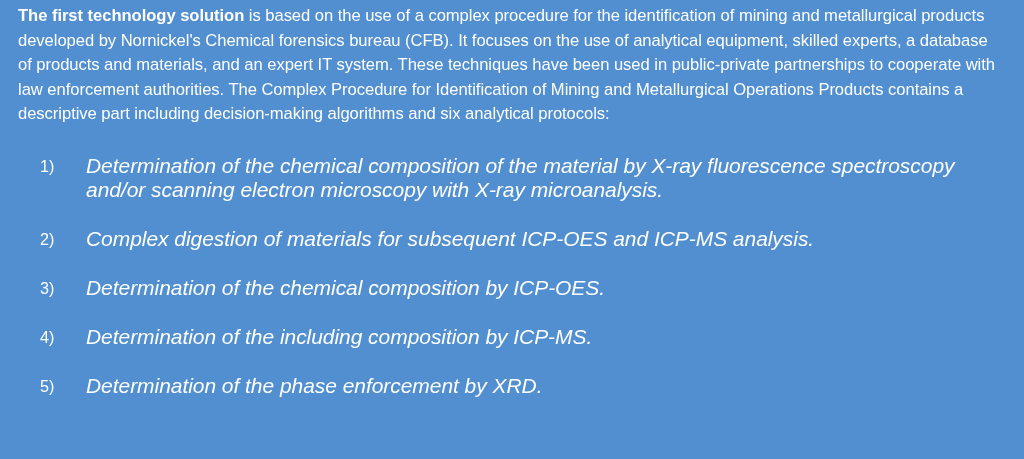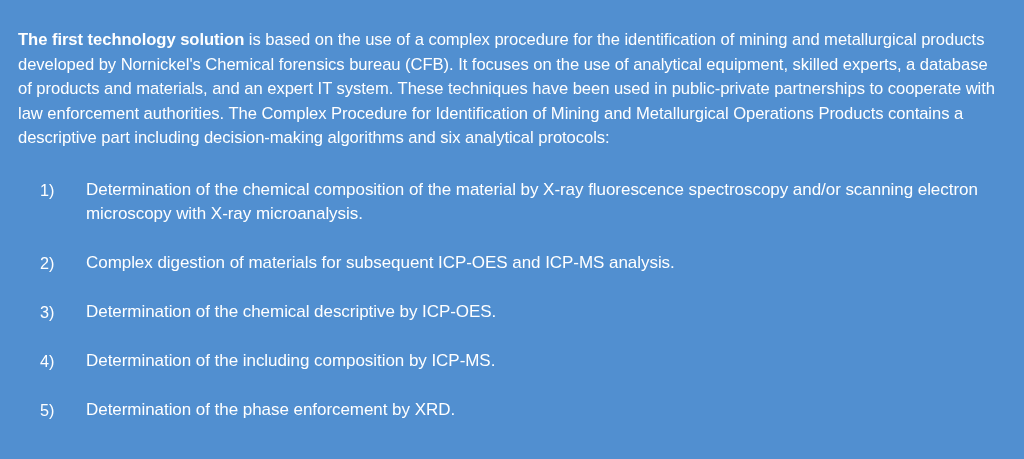--- a/index.html
+++ b/index.html
@@ -14,21 +14,21 @@
     background: #518FD0;
     font-family: "Liberation Sans", sans-serif;
     color: #FFFFFF;
   }
   .slide {
     position: relative;
     width: 1024px;
     height: 459px;
     background: #518FD0;
     box-sizing: border-box;
-    padding: 28px 18px 0 18px;
+    padding: 4px 18px 0 18px;
   }
   .intro {
     margin: 0;
     padding: 0 2px 0 0;
     font-size: 16.6px;
     line-height: 24.6px;
     letter-spacing: -0.05px;
     text-align: left;
     color: #FFFFFF;
     -webkit-font-smoothing: antialiased;
@@ -53,25 +53,26 @@
   }
   .protocol-num {
     flex: 0 0 auto;
     width: 46px;
     font-size: 16.2px;
     line-height: 24px;
     color: #FFFFFF;
   }
   .protocol-text {
     flex: 1 1 auto;
-    font-size: 17px;
+    font-size: 21px;
     line-height: 24px;
     letter-spacing: -0.05px;
     color: #FFFFFF;
     padding-right: 12px;
+    font-style: italic;
   }
 </style>
 </head>
 <body>
 
 <div class="slide">
 
   <p class="intro"><span class="lead">The first technology solution</span><span> is based on the use of a complex procedure for the identification of mining and metallurgical products developed by Nornickel's Chemical forensics bureau (CFB). It focuses on the use of analytical equipment, skilled experts, a database of products and materials, and an expert IT system. These techniques have been used in public-private partnerships to cooperate with law enforcement authorities. The Complex Procedure for Identification of Mining and Metallurgical Operations Products contains a descriptive part including decision-making algorithms and six analytical protocols:</span></p>
 
   <ol class="protocol-list">
@@ -81,21 +82,21 @@
       <span class="protocol-text">Determination of the chemical composition of the material by X-ray fluorescence spectroscopy and/or scanning electron microscopy with X-ray microanalysis.</span>
     </li>
 
     <li class="protocol-item">
       <span class="protocol-num">2)</span>
       <span class="protocol-text">Complex digestion of materials for subsequent ICP-OES and ICP-MS analysis.</span>
     </li>
 
     <li class="protocol-item">
       <span class="protocol-num">3)</span>
-      <span class="protocol-text">Determination of the chemical descriptive by ICP-OES.</span>
+      <span class="protocol-text">Determination of the chemical composition by ICP-OES.</span>
     </li>
 
     <li class="protocol-item">
       <span class="protocol-num">4)</span>
       <span class="protocol-text">Determination of the including composition by ICP-MS.</span>
     </li>
 
     <li class="protocol-item">
       <span class="protocol-num">5)</span>
       <span class="protocol-text">Determination of the phase enforcement by XRD.</span>

